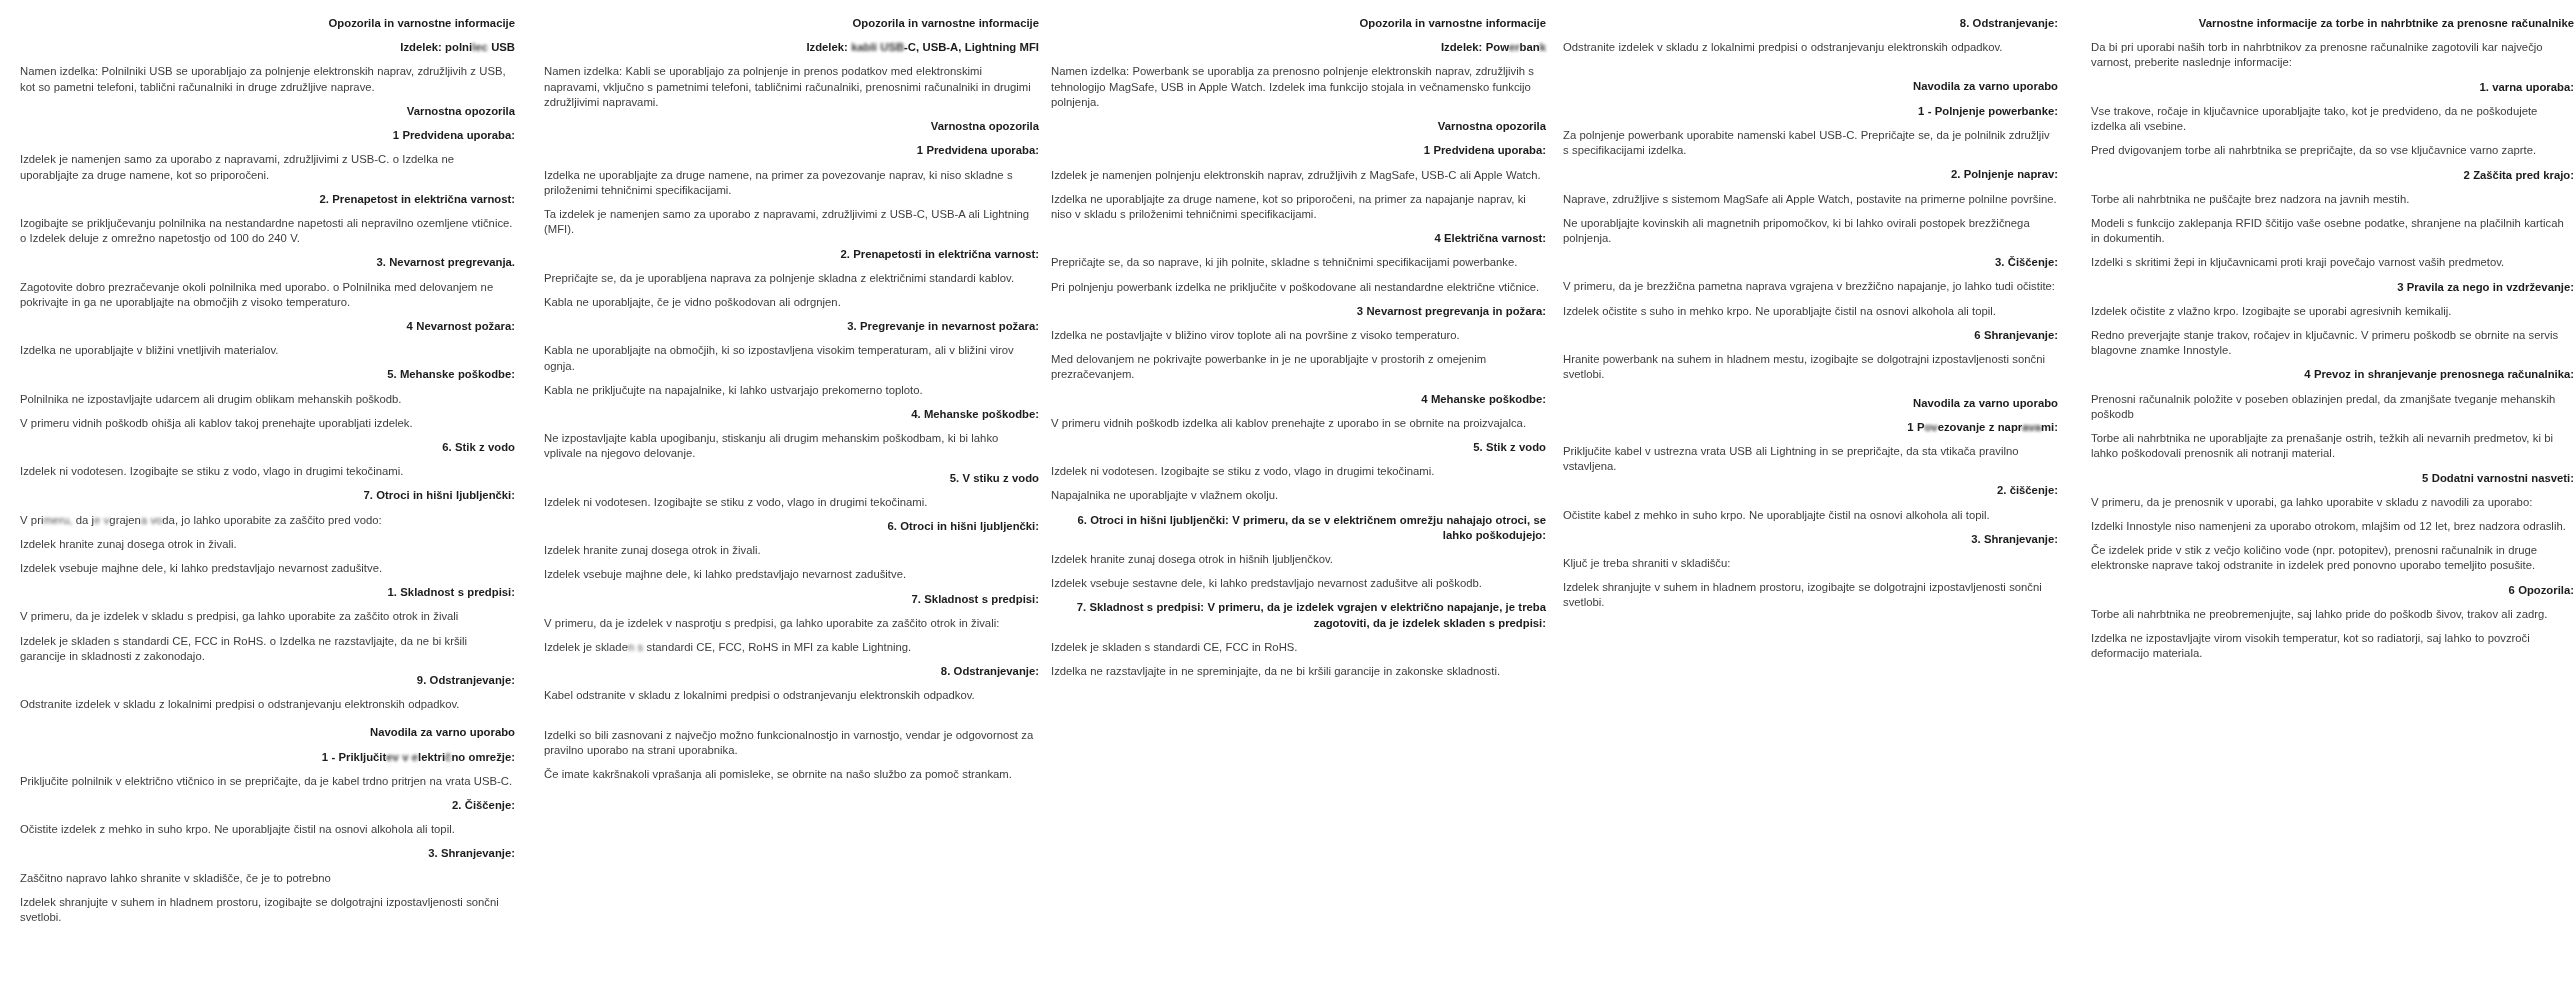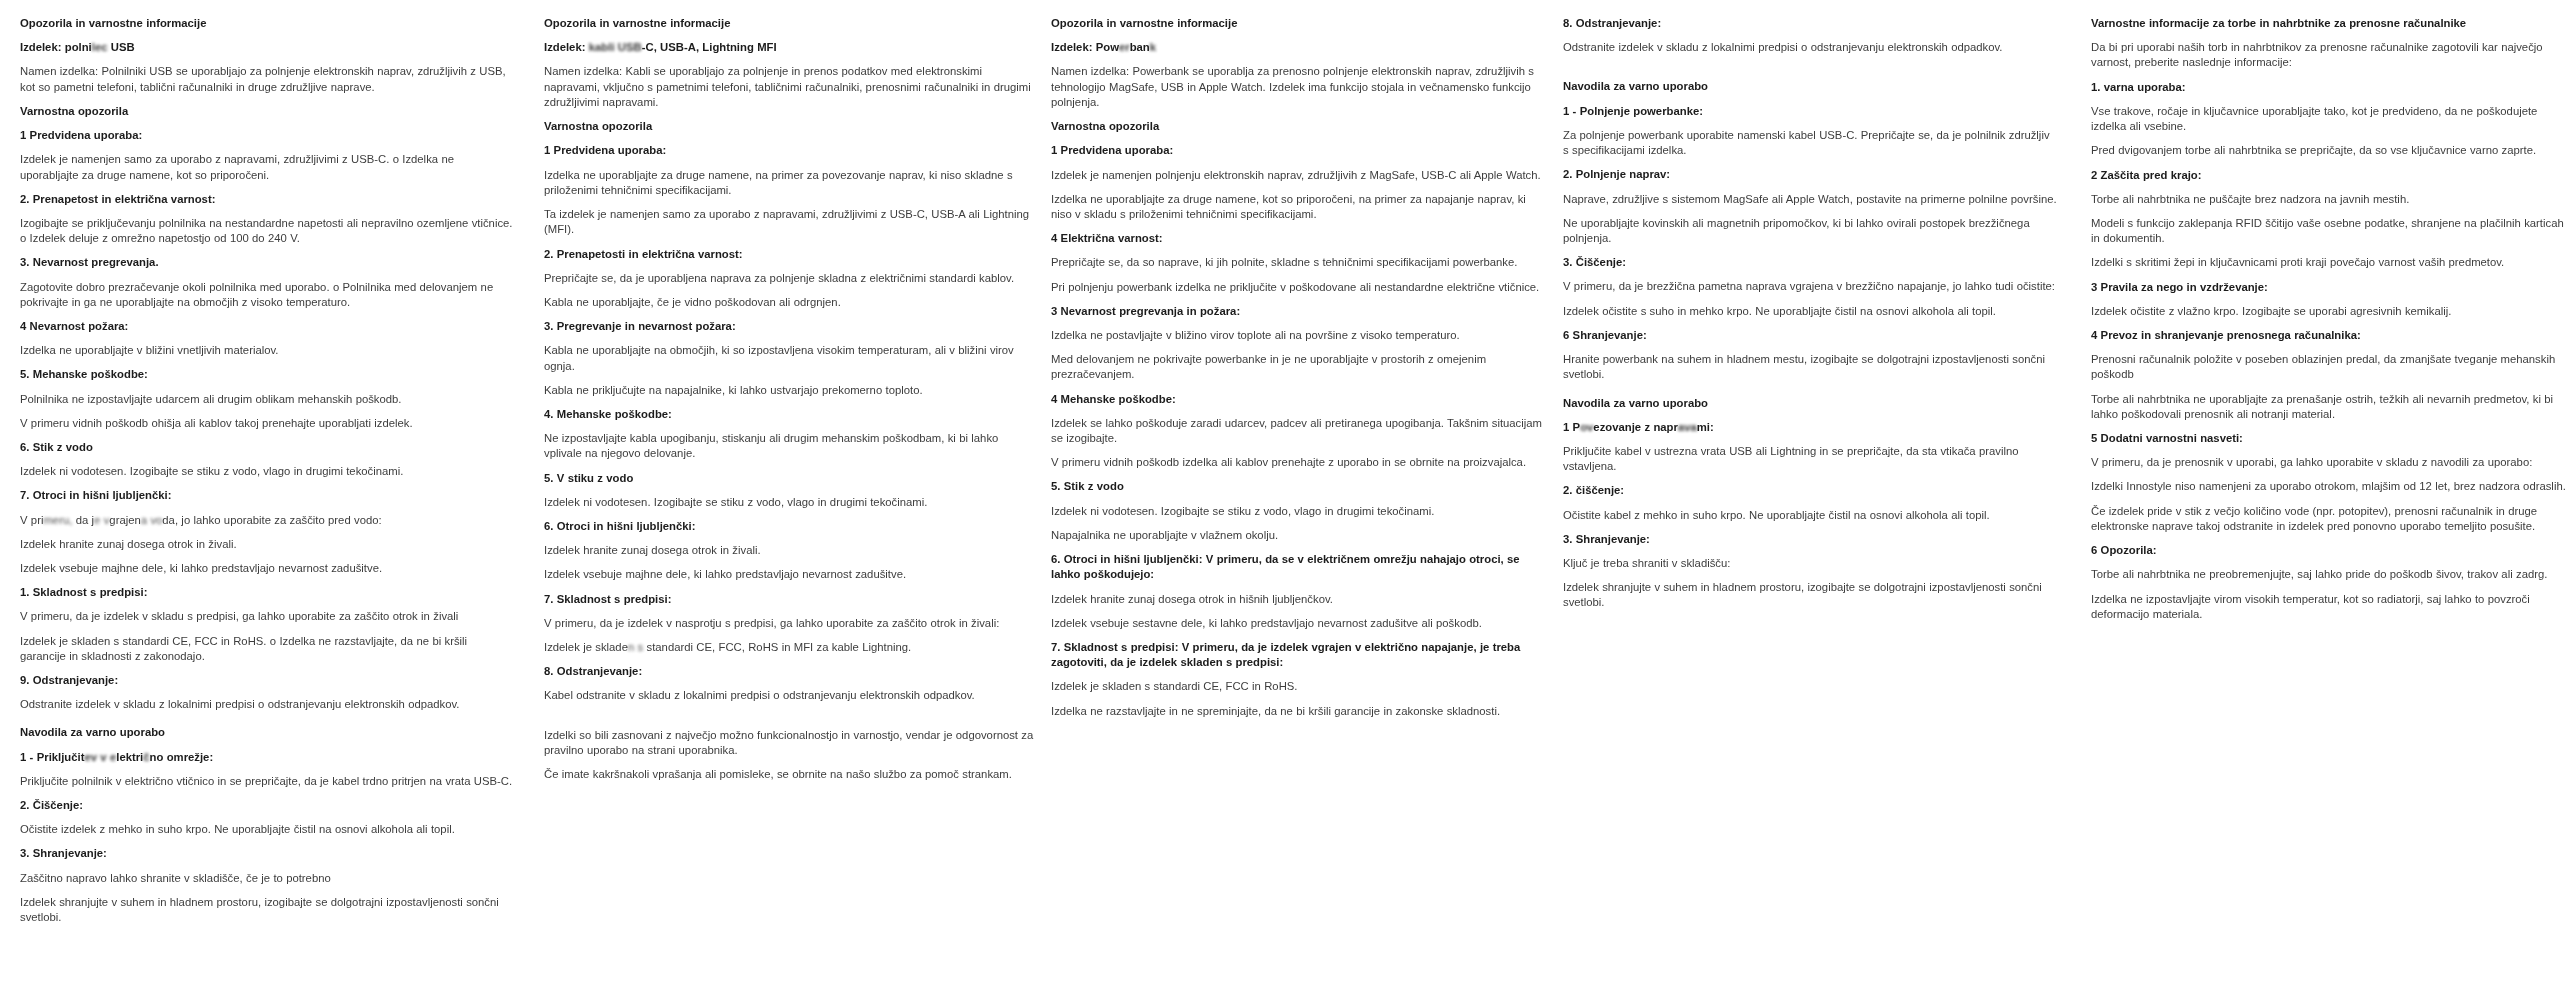--- a/index.html
+++ b/index.html
@@ -21,20 +21,21 @@
   .blk {
     font-size: 11.3px;
     line-height: 15.3px;
     color: var(--body-color, #3d3d3d);
     margin-bottom: 8.9px;
     word-spacing: 0.2px;
   }
   .h {
     font-weight: bold;
     color: var(--heading-color, #1c1c1c);
+    text-align: right;
   }
   .sp  { margin-top: 13px; }
   .sp2 { margin-top: 24px; }
   .smudge { filter: blur(1.6px); opacity: 0.9; }
 </style>
 </head>
 <body>
 
 <div class="page">
     <div class="col col-0">
@@ -110,21 +111,20 @@
       <p class="blk h"><span>1 Predvidena uporaba:</span></p>
       <p class="blk p"><span>Izdelek je namenjen polnjenju elektronskih naprav, združljivih z MagSafe, USB-C ali Apple Watch.</span></p>
       <p class="blk p"><span>Izdelka ne uporabljajte za druge namene, kot so priporočeni, na primer za napajanje naprav, ki niso v skladu s priloženimi tehničnimi specifikacijami.</span></p>
       <p class="blk h"><span>4 Električna varnost:</span></p>
       <p class="blk p"><span>Prepričajte se, da so naprave, ki jih polnite, skladne s tehničnimi specifikacijami powerbanke.</span></p>
       <p class="blk p"><span>Pri polnjenju powerbank izdelka ne priključite v poškodovane ali nestandardne električne vtičnice.</span></p>
       <p class="blk h"><span>3 Nevarnost pregrevanja in požara:</span></p>
       <p class="blk p"><span>Izdelka ne postavljajte v bližino virov toplote ali na površine z visoko temperaturo.</span></p>
       <p class="blk p"><span>Med delovanjem ne pokrivajte powerbanke in je ne uporabljajte v prostorih z omejenim prezračevanjem.</span></p>
       <p class="blk h"><span>4 Mehanske poškodbe:</span></p>
-      <p class="blk p"><span>Izdelek se lahko poškoduje zaradi udarcev, padcev ali pretiranega upogibanja. Takšnim situacijam se izogibajte.</span></p>
       <p class="blk p"><span>V primeru vidnih poškodb izdelka ali kablov prenehajte z uporabo in se obrnite na proizvajalca.</span></p>
       <p class="blk h"><span>5. Stik z vodo</span></p>
       <p class="blk p"><span>Izdelek ni vodotesen. Izogibajte se stiku z vodo, vlago in drugimi tekočinami.</span></p>
       <p class="blk p"><span>Napajalnika ne uporabljajte v vlažnem okolju.</span></p>
       <p class="blk h"><span>6. Otroci in hišni ljubljenčki: V primeru, da se v električnem omrežju nahajajo otroci, se lahko poškodujejo:</span></p>
       <p class="blk p"><span>Izdelek hranite zunaj dosega otrok in hišnih ljubljenčkov.</span></p>
       <p class="blk p"><span>Izdelek vsebuje sestavne dele, ki lahko predstavljajo nevarnost zadušitve ali poškodb.</span></p>
       <p class="blk h"><span>7. Skladnost s predpisi: V primeru, da je izdelek vgrajen v električno napajanje, je treba zagotoviti, da je izdelek skladen s predpisi:</span></p>
       <p class="blk p"><span>Izdelek je skladen s standardi CE, FCC in RoHS.</span></p>
       <p class="blk p"><span>Izdelka ne razstavljajte in ne spreminjajte, da ne bi kršili garancije in zakonske skladnosti.</span></p>
@@ -157,20 +157,21 @@
       <p class="blk p"><span>Da bi pri uporabi naših torb in nahrbtnikov za prenosne računalnike zagotovili kar največjo varnost, preberite naslednje informacije:</span></p>
       <p class="blk h"><span>1. varna uporaba:</span></p>
       <p class="blk p"><span>Vse trakove, ročaje in ključavnice uporabljajte tako, kot je predvideno, da ne poškodujete izdelka ali vsebine.</span></p>
       <p class="blk p"><span>Pred dvigovanjem torbe ali nahrbtnika se prepričajte, da so vse ključavnice varno zaprte.</span></p>
       <p class="blk h"><span>2 Zaščita pred krajo:</span></p>
       <p class="blk p"><span>Torbe ali nahrbtnika ne puščajte brez nadzora na javnih mestih.</span></p>
       <p class="blk p"><span>Modeli s funkcijo zaklepanja RFID ščitijo vaše osebne podatke, shranjene na plačilnih karticah in dokumentih.</span></p>
       <p class="blk p"><span>Izdelki s skritimi žepi in ključavnicami proti kraji povečajo varnost vaših predmetov.</span></p>
       <p class="blk h"><span>3 Pravila za nego in vzdrževanje:</span></p>
       <p class="blk p"><span>Izdelek očistite z vlažno krpo. Izogibajte se uporabi agresivnih kemikalij.</span></p>
+      <p class="blk p"><span>Redno preverjajte stanje trakov, ročajev in ključavnic. V primeru poškodb se obrnite na servis blagovne znamke Innostyle.</span></p>
       <p class="blk h"><span>4 Prevoz in shranjevanje prenosnega računalnika:</span></p>
       <p class="blk p"><span>Prenosni računalnik položite v poseben oblazinjen predal, da zmanjšate tveganje mehanskih poškodb</span></p>
       <p class="blk p"><span>Torbe ali nahrbtnika ne uporabljajte za prenašanje ostrih, težkih ali nevarnih predmetov, ki bi lahko poškodovali prenosnik ali notranji material.</span></p>
       <p class="blk h"><span>5 Dodatni varnostni nasveti:</span></p>
       <p class="blk p"><span>V primeru, da je prenosnik v uporabi, ga lahko uporabite v skladu z navodili za uporabo:</span></p>
       <p class="blk p"><span>Izdelki Innostyle niso namenjeni za uporabo otrokom, mlajšim od 12 let, brez nadzora odraslih.</span></p>
       <p class="blk p"><span>Če izdelek pride v stik z večjo količino vode (npr. potopitev), prenosni računalnik in druge elektronske naprave takoj odstranite in izdelek pred ponovno uporabo temeljito posušite.</span></p>
       <p class="blk h"><span>6 Opozorila:</span></p>
       <p class="blk p"><span>Torbe ali nahrbtnika ne preobremenjujte, saj lahko pride do poškodb šivov, trakov ali zadrg.</span></p>
       <p class="blk p"><span>Izdelka ne izpostavljajte virom visokih temperatur, kot so radiatorji, saj lahko to povzroči deformacijo materiala.</span></p>

